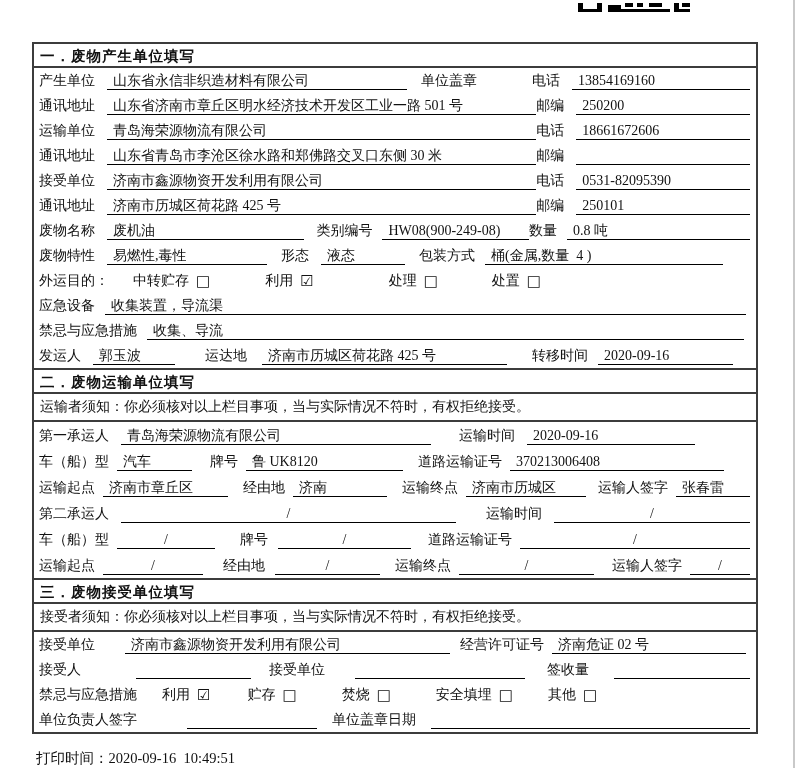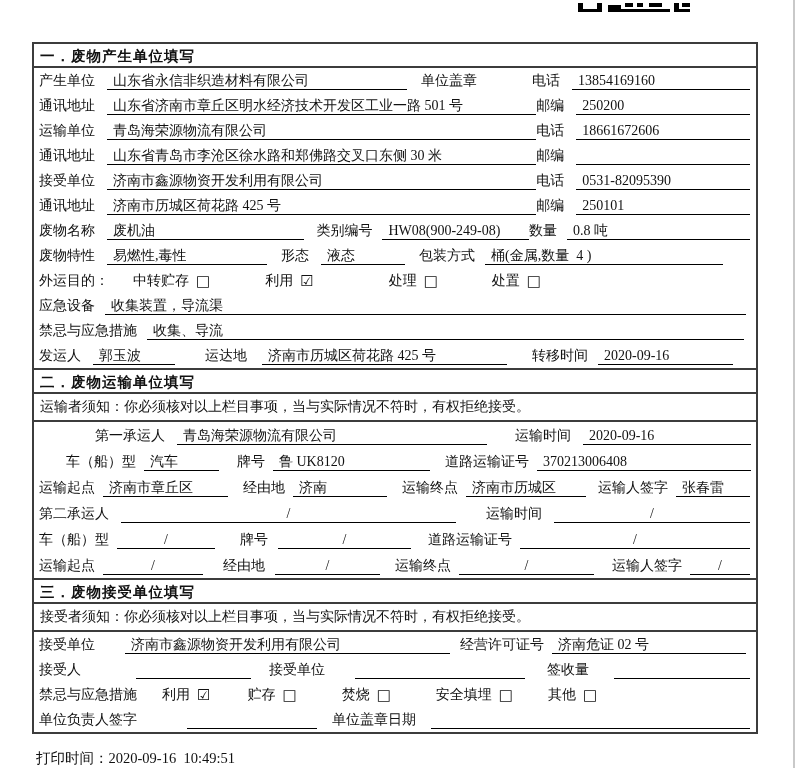--- a/index.html
+++ b/index.html
@@ -18,21 +18,21 @@
   .sec + .sec { margin-top:-2px; }
   .sec-h {
     font-weight:bold; font-size:14.5px; height:24px;
     padding:3px 0 0 6px; border-bottom:2px solid #3c3c3c; letter-spacing:1px;
   }
   .notice { height:28px; border-bottom:2px solid #3c3c3c; display:flex; align-items:center; padding-left:6px; white-space:pre; }
   .row {
     display:flex; align-items:flex-end; height:25px;
     padding:0 5px 3px 5px; white-space:pre;
   }
-  .r26 { height:26px;justify-content:flex-end; }
+  .r26 { height:26px; }
   .pr0 { padding-right:6px; }
   .lbl { flex:0 0 auto; }
   .uv {
     display:block; border-bottom:1.5px solid #000;
     padding:0 2px 0 6px; overflow:hidden; height:19px; line-height:19px;
   }
   .uv.c { text-align:center; padding:0; }
   .uv.fx { flex:1 1 auto; }
   .mla { margin-left:auto; }
   .opt { display:flex; align-items:flex-end; }

